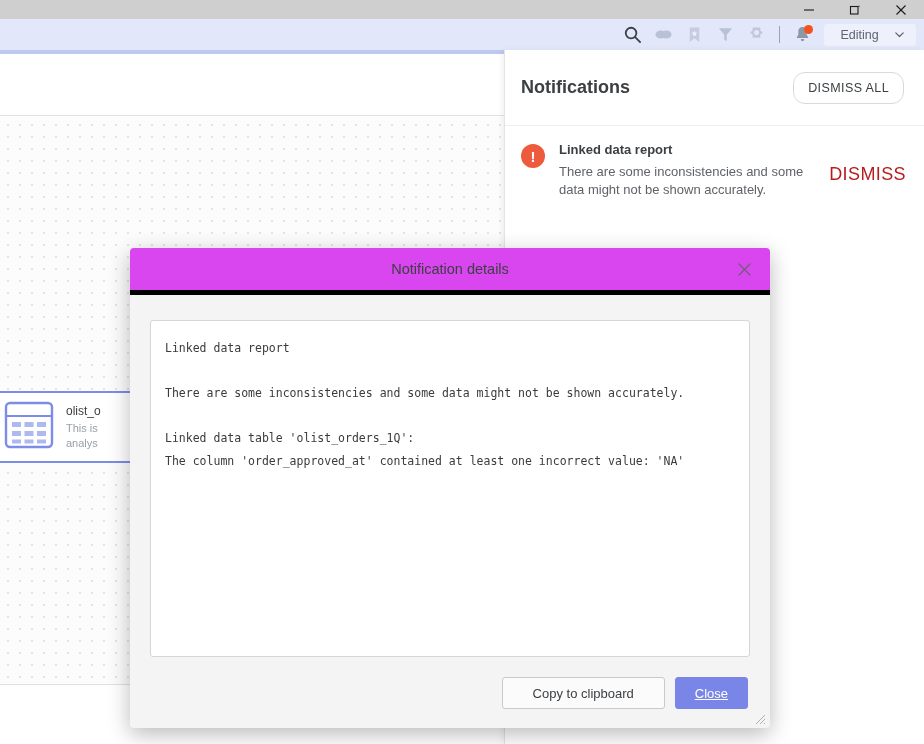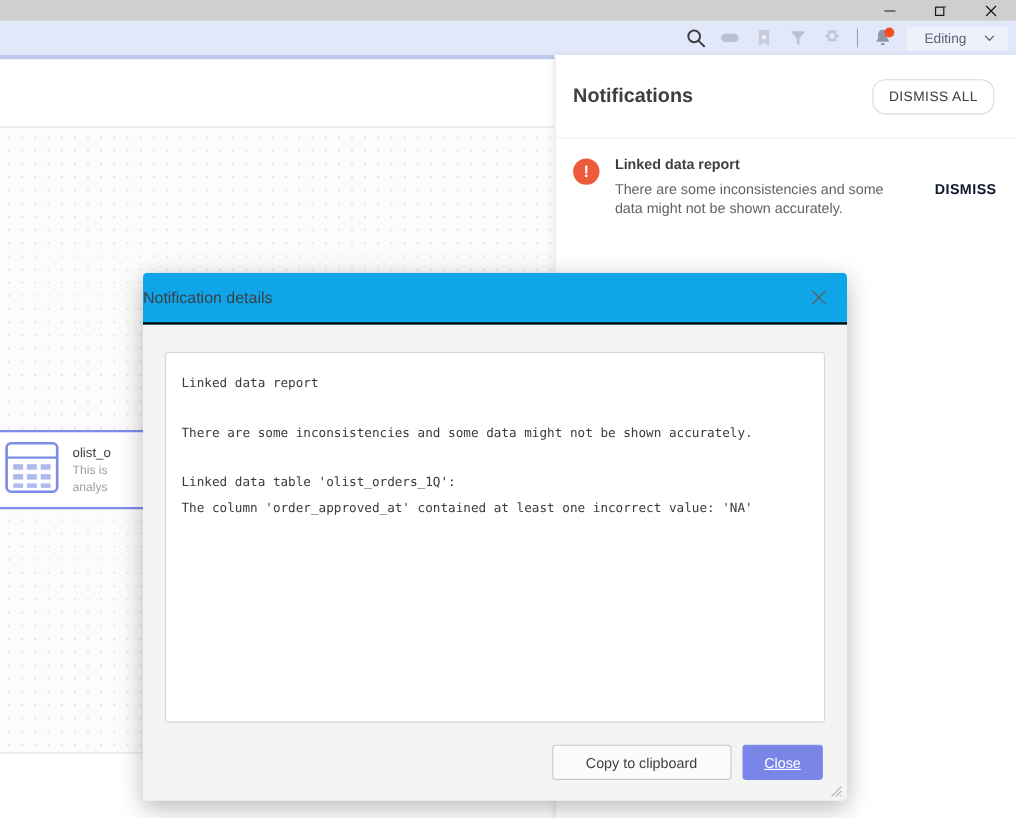--- a/index.html
+++ b/index.html
@@ -230,51 +230,50 @@
     margin-bottom: 6px;
   }
   .notif-item-desc {
     font-size: 13px;
     color: #5f6368;
     line-height: 18px;
     max-width: 260px;
   }
   .dismiss-link {
     flex: 0 0 auto;
-    color: #0f172a;
-    font-size: 13px;
+    color: #b91c1c;
+    font-size: 18px;
     letter-spacing: 0.4px;
     cursor: pointer;
     margin-top: 22px;
     padding-right: 2px;
-    font-weight: bold;
   }
 
   
   .dialog {
     position: absolute;
     top: 248px;
     left: 130px;
     width: 640px;
     height: 480px;
     background: #f4f4f4;
     border-radius: 4px;
     box-shadow: 0 6px 22px rgba(0,0,0,0.28);
     display: flex;
     flex-direction: column;
     overflow: hidden;
   }
   .dlg-titlebar {
     position: relative;
     height: 47px;
-    background: #0ea5e9;
-    border-bottom: 2px solid #000000;
-    display: flex;
-    align-items: center;
-    justify-content: flex-start;
+    background: #d946ef;
+    border-bottom: 5px solid #000000;
+    display: flex;
+    align-items: center;
+    justify-content: center;
   }
   .dlg-title {
     font-size: 14.5px;
     color: #3c4043;
   }
   .dlg-close {
     position: absolute;
     right: 12px;
     top: 50%;
     transform: translateY(-50%);

